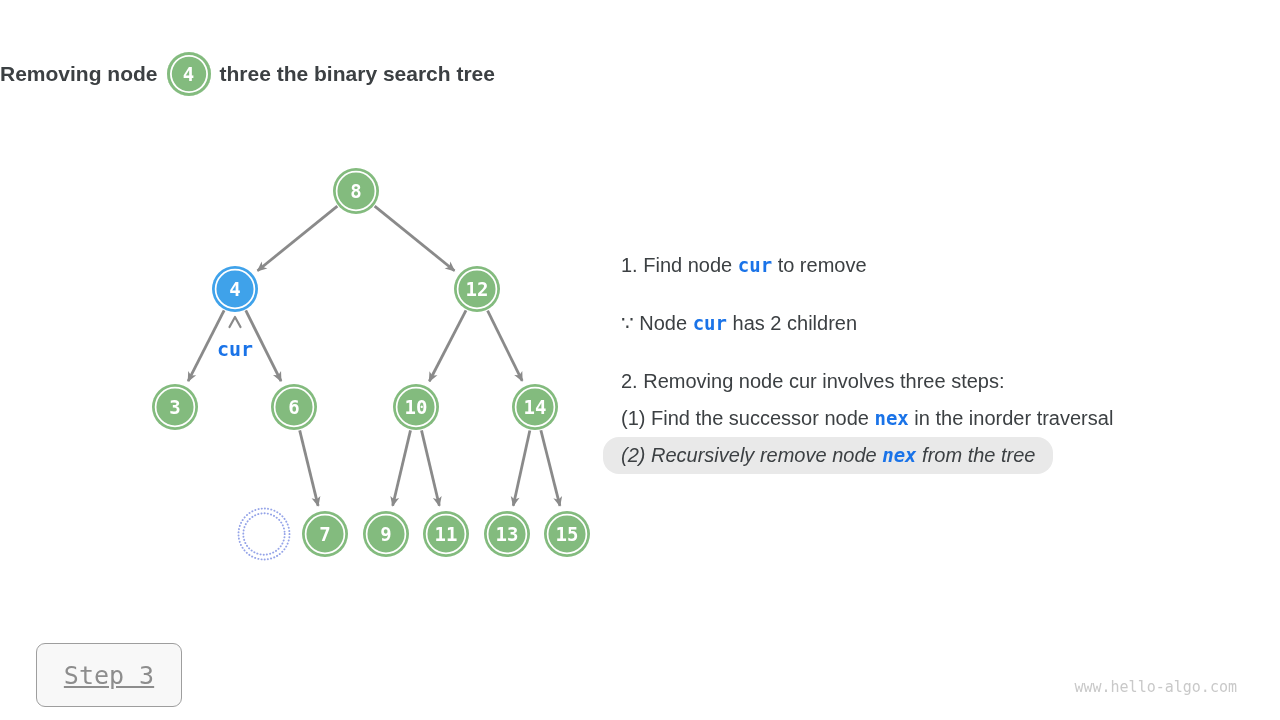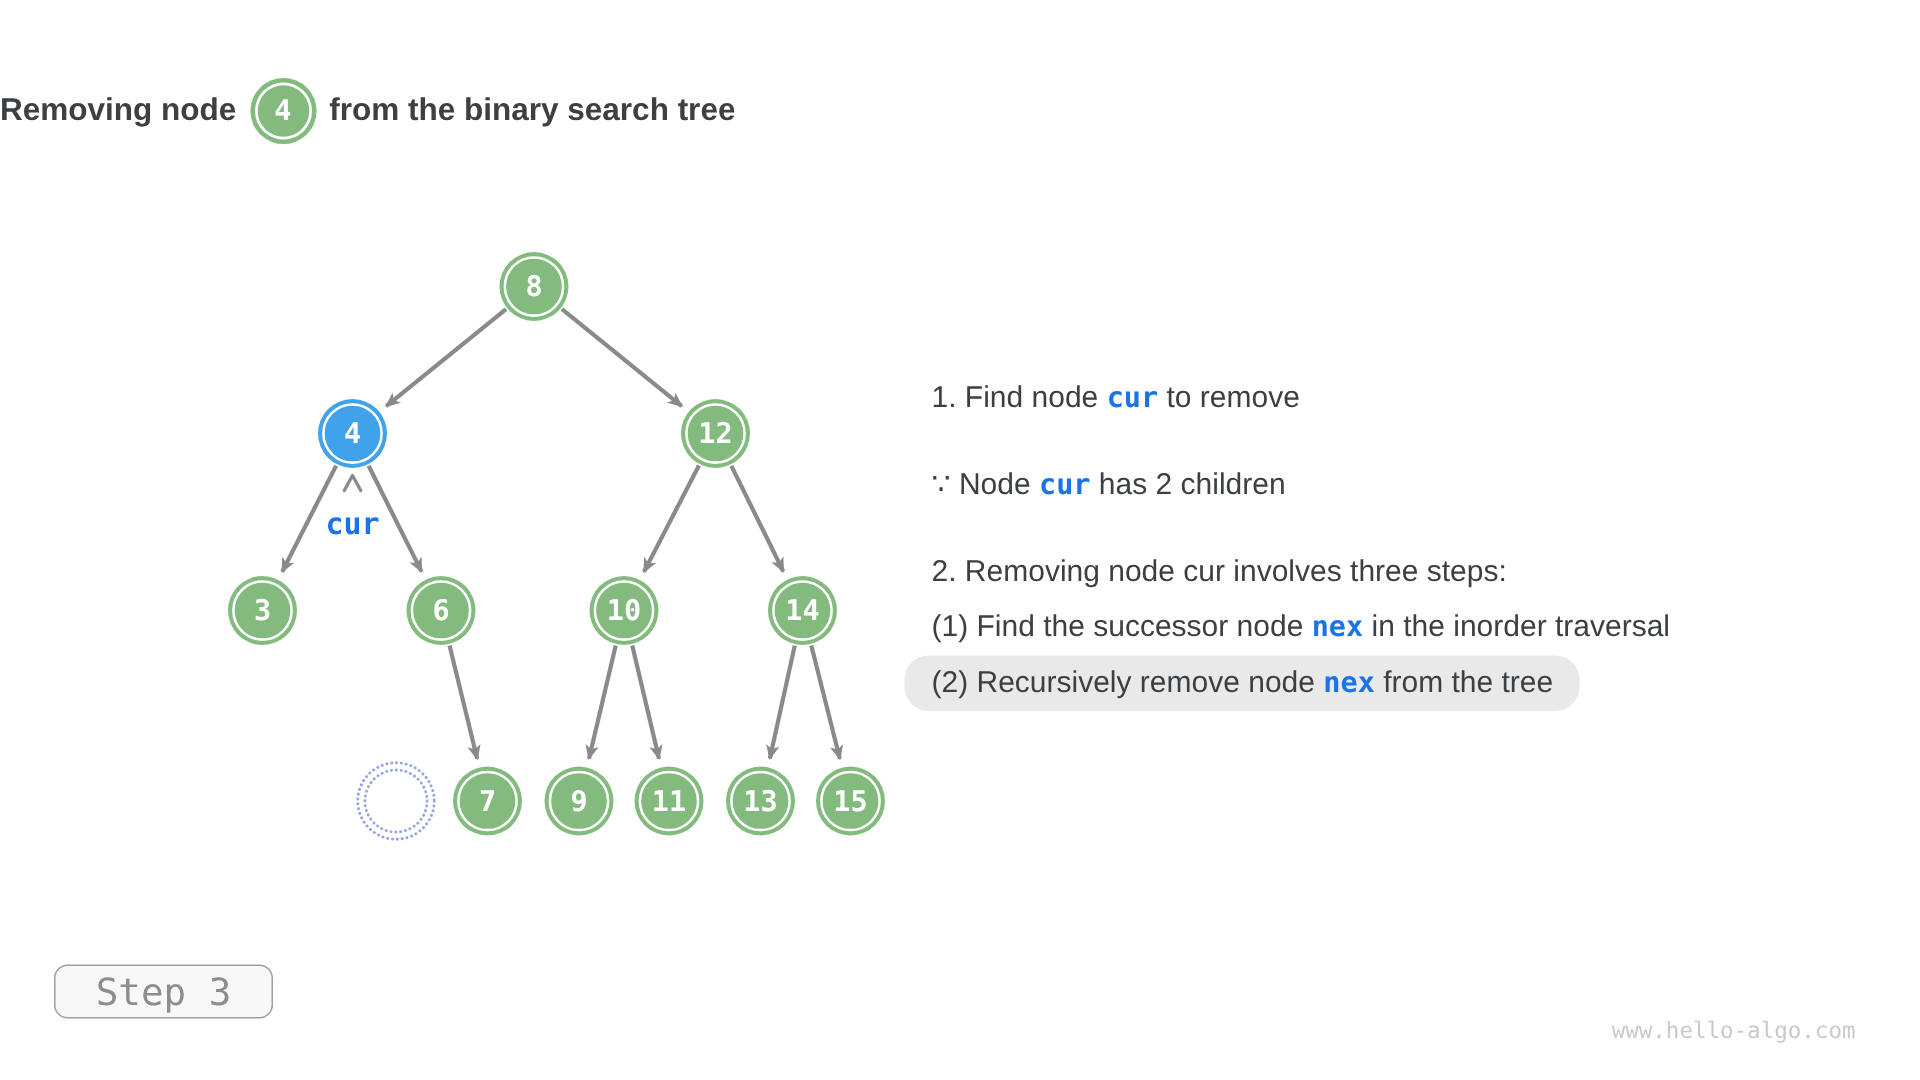--- a/index.html
+++ b/index.html
@@ -46,50 +46,50 @@
     font-size:20px;color:var(--text-dark);white-space:nowrap;
   }
   .step-line{line-height:37px;height:37px;}
   .step-line.pb{margin-top:21px;}
   .step-line .code{
     font-family:"DejaVu Sans Mono", monospace;font-weight:bold;
     color:var(--code-blue);font-size:19px;
   }
   .step-line.hl{
     display:inline-block;background:var(--hl-bg);
-    border-radius:16px;padding:0 18px;margin-left:-18px;
+    border-radius:16px;padding:0 18px;margin-left:-18px;font-style:italic;
   }
 
   
   .badge{
-    position:absolute;left:36px;top:643px;width:146px;height:36px;
+    position:absolute;left:36px;top:643px;width:146px;height:64px;
     border:1.6px solid var(--badge-border);border-radius:9px;
     background:var(--badge-bg);color:var(--badge-text);
     font-family:"DejaVu Sans Mono", monospace;font-size:25px;
-    display:flex;align-items:center;justify-content:center;
+    display:flex;align-items:center;justify-content:center;text-decoration:underline;
   }
 
   
   .watermark{
     position:absolute;right:43px;top:678px;
     font-family:"DejaVu Sans Mono", monospace;font-size:15px;
     color:var(--watermark);
   }
 </style>
 </head>
 <body>
 
 <div class="stage">
 
   <div class="title">
     <span>Removing node</span>
     <span class="chip">
       <span>4</span>
     </span>
-    <span>from the binary search tree</span>
+    <span>three the binary search tree</span>
   </div>
 
   <svg id="tree-svg" width="660" height="620" viewBox="0 0 660 620">
     <defs>
       <marker id="arrowhead" markerUnits="userSpaceOnUse" markerWidth="13" markerHeight="12" refX="10" refY="5.5" orient="auto">
         <path d="M1,1 L11,5.5 L1,10 L3.6,5.5 Z" fill="#8a8a8a" stroke="none"></path>
       </marker>
     </defs>
     <g id="edges-layer">
         <line x1="337.349713065955" y1="206.10519107054887" x2="257.53576337863774" y2="270.7478941230868" stroke="#8a8a8a" stroke-width="2.8" marker-end="url(#arrowhead)"></line>

